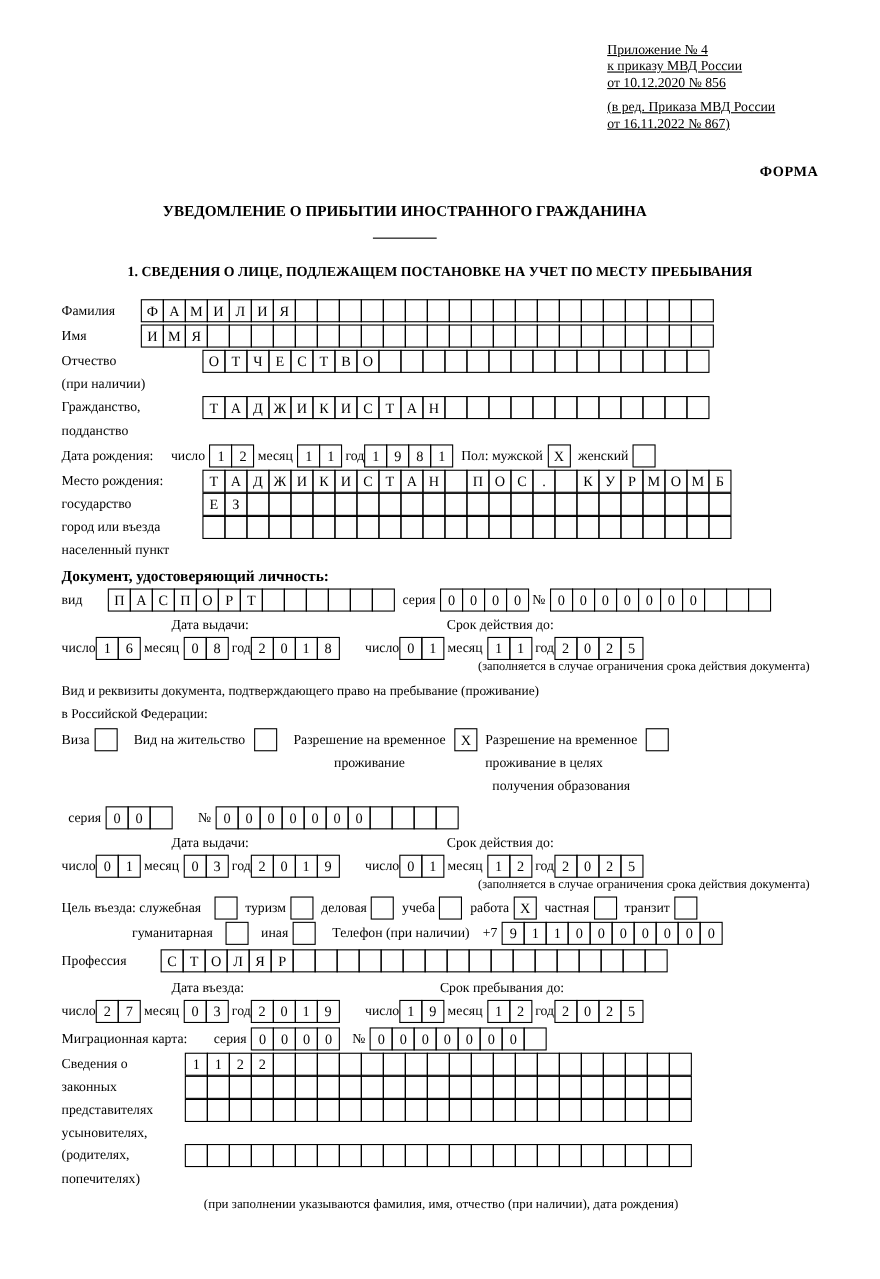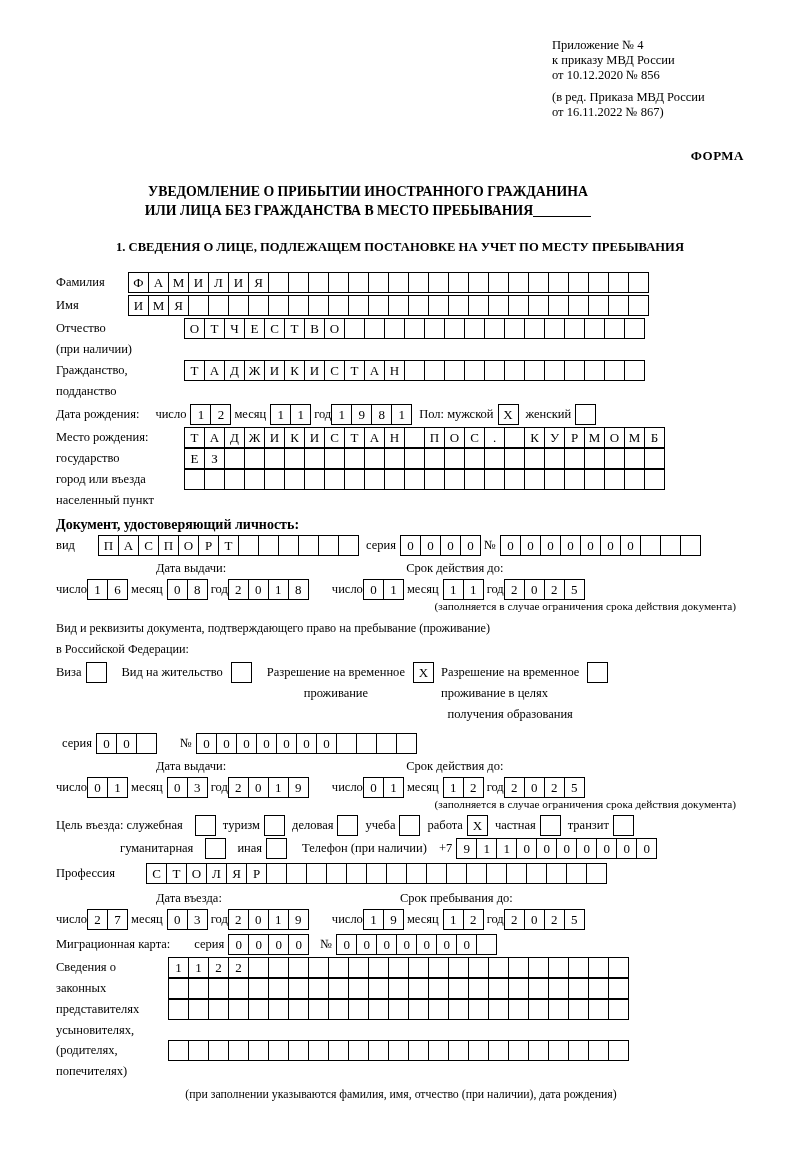--- a/index.html
+++ b/index.html
@@ -23,20 +23,21 @@
     box-sizing: border-box;
   }
   .header-block {
     position: absolute;
     top: 38px;
     right: 58px;
     width: 190px;
     font-size: 12.5px;
     line-height: 15px;
     text-align: left;
+    text-decoration: underline;
   }
   .header-block .gap { height: 7px; }
   .forma {
     position: absolute;
     top: 148px;
     right: 56px;
     font-weight: bold;
     font-size: 13px;
     letter-spacing: 0.5px;
   }
@@ -132,21 +133,21 @@
     <div>от 10.12.2020 № 856</div>
     <div class="gap"></div>
     <div>(в ред. Приказа МВД России</div>
     <div>от 16.11.2022 № 867)</div>
   </div>
 
   <div class="forma">ФОРМА</div>
 
   <div class="title">
     <div>УВЕДОМЛЕНИЕ О ПРИБЫТИИ ИНОСТРАННОГО ГРАЖДАНИНА</div>
-    <div><span>ИЛИ ЛИЦА БЕЗ ГРАЖДАНСТВА В МЕСТО ПРЕБЫВАНИЯ</span><span class="ul"></span></div>
+    <div><span class="ul"></span></div>
   </div>
 
   <div class="section-title">1. СВЕДЕНИЯ О ЛИЦЕ, ПОДЛЕЖАЩЕМ ПОСТАНОВКЕ НА УЧЕТ ПО МЕСТУ ПРЕБЫВАНИЯ</div>
 
   <div class="form-body">
 
     <div class="row">
       <div class="lbl" style="width:72px">Фамилия</div>
       <div class="boxes" id="surname-boxes">
           <div class="bx">Ф</div>

